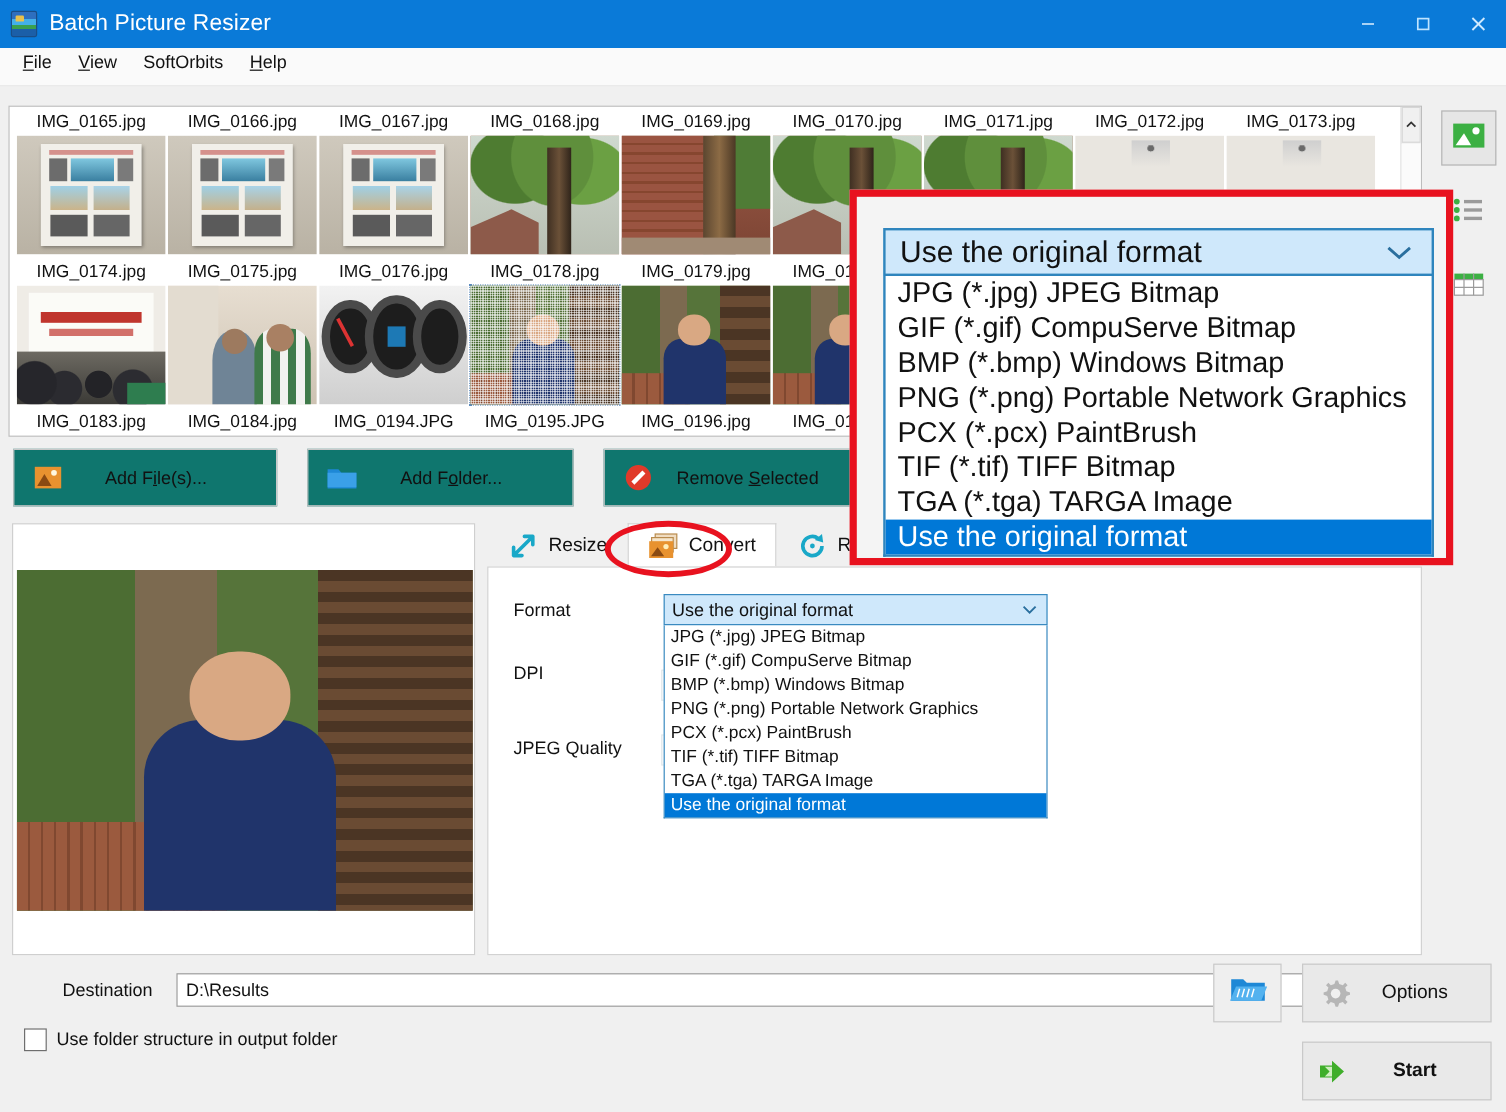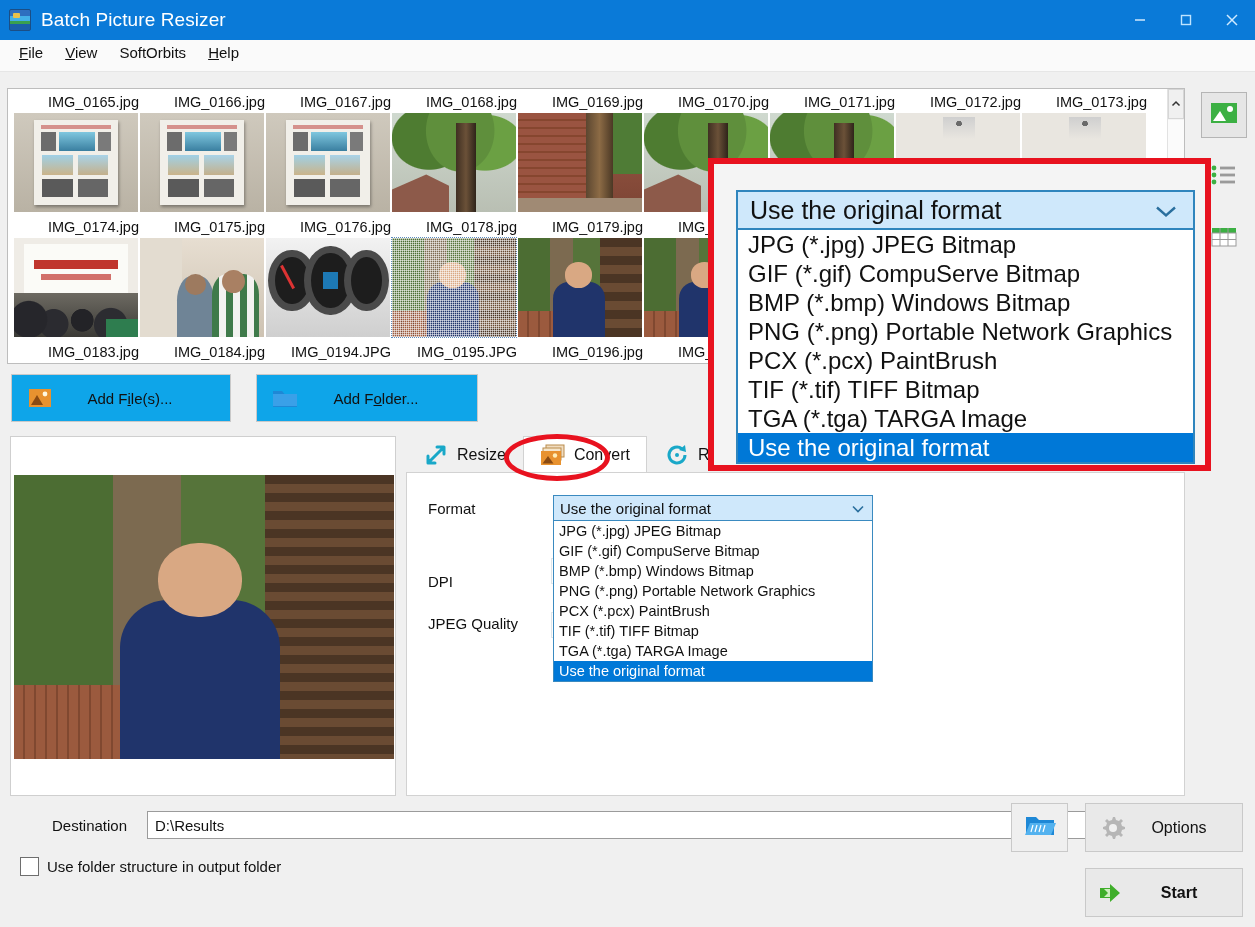--- a/index.html
+++ b/index.html
@@ -44,21 +44,21 @@
   .menu-item u{text-decoration:underline;}
 
   
   .thumbs-wrap{
     position:absolute;left:7px;top:88px;width:1178px;height:276px;
     background:#fff;border:1px solid #bdbdbd;overflow:hidden;
   }
   .thumbs-inner{position:absolute;left:0;top:0;right:17px;bottom:0;padding:3px 0 0 5px;}
   .thumb-row{display:flex;}
   .thumb{width:126px;height:125px;margin-right:0px;text-align:center;}
-  .thumb .cap{font-size:14.5px;color:#111;line-height:21px;height:21px;white-space:nowrap;text-align:right;}
+  .thumb .cap{font-size:14.5px;color:#111;line-height:21px;height:21px;white-space:nowrap;}
   .thumb .img{
     width:124px;height:99px;margin:0 auto;position:relative;overflow:hidden;
     background:#fff;
   }
   .thumb.sel .img{outline:1px dotted #5c8bbd;}
   .thumb.sel .img::after{
     content:"";position:absolute;inset:0;
     background-image:
       repeating-linear-gradient(0deg, rgba(255,255,255,.55) 0 1px, transparent 1px 2px),
       repeating-linear-gradient(90deg, rgba(255,255,255,.55) 0 1px, transparent 1px 2px);
@@ -153,21 +153,21 @@
   .thumb-scroll .track{position:absolute;top:31px;bottom:0;left:0;right:0;background:#fbfbfb;}
 
   
   .viewbtns{position:absolute;right:6px;top:92px;width:48px;}
   .vb{width:46px;height:46px;display:flex;align-items:center;justify-content:center;margin-bottom:16px;}
   .vb.pressed{background:#e6e6e6;border:1px solid #b5b5b5;}
 
   
   .actions{position:absolute;left:11px;top:374px;display:flex;gap:25px;}
   .btn{
-    height:48px;background:#0ea5e9;border:1px solid #c9c9c9;
+    height:48px;background:#0f766e;border:1px solid #c9c9c9;
     display:flex;align-items:center;padding:0 14px;font-size:15px;color:#111;
   }
   .btn .ic{width:28px;height:26px;margin-right:8px;flex:none;display:flex;align-items:center;justify-content:center;}
   .btn .lbl{flex:1;text-align:center;padding-right:18px;white-space:nowrap;}
   .btn-addfiles{width:220px;}
   .btn-addfolder{width:222px;}
   .btn-remove{width:222px;}
 
   
   .preview{
@@ -187,21 +187,21 @@
   }
   .tab.active{background:#fff;border-color:#d2d2d2;}
   .tab .tic{width:26px;height:24px;margin-right:8px;display:flex;align-items:center;justify-content:center;}
 
   .settings{
     position:absolute;left:406px;top:472px;width:779px;height:324px;
     background:#fff;border:1px solid #d2d2d2;border-top:1px solid #d2d2d2;
   }
   .field-label{position:absolute;font-size:15px;color:#111;}
   .lbl-format{left:21px;top:27px;}
-  .lbl-dpi{left:21px;top:100px;}
+  .lbl-dpi{left:21px;top:80px;}
   .lbl-quality{left:21px;top:142px;}
 
   
   .ghost-spin{
     position:absolute;left:144px;width:320px;height:26px;border:1px solid #dfe6ea;background:#fdfdfd;
   }
   .ghost-spin.s1{top:85px;}
   .ghost-spin.s2{top:139px;}
   .ghost-spin .sp{position:absolute;right:1px;top:1px;width:16px;height:24px;background:#f2f2f2;border-left:1px solid #e2e2e2;}
 
@@ -658,20 +658,29 @@
     <span class="lbl">Add F<u>i</u>le(s)...</span>
   </div>
   <div class="btn btn-addfolder">
     <span class="ic">
       <svg width="26" height="21" viewBox="0 0 26 21">
           <path d="M1 3 h9 l2.5 3 H25 v13 H1 Z" fill="#1e88d6"></path>
           <path d="M1 6 h24 v12 H1 Z" fill="#3aa0e8"></path>
         </svg>
     </span>
     <span class="lbl">Add F<u>o</u>lder...</span>
+  </div>
+  <div class="btn btn-remove">
+    <span class="ic">
+      <svg width="24" height="24" viewBox="0 0 24 24">
+          <circle cx="12" cy="12" r="10.5" fill="#e03a2a"></circle>
+          <rect x="5.5" y="10.2" width="13" height="3.6" fill="#fff" transform="rotate(-45 12 12)"></rect>
+        </svg>
+    </span>
+    <span class="lbl">Remove <u>S</u>elected</span>
   </div>
 </div>
 
 <div class="preview">
   <div class="pimg">
     <div class="ph ph-girl">
       <div class="bg"></div>
         <div class="brick"></div>
         <div class="stair"></div>
       <div class="hair"></div>

